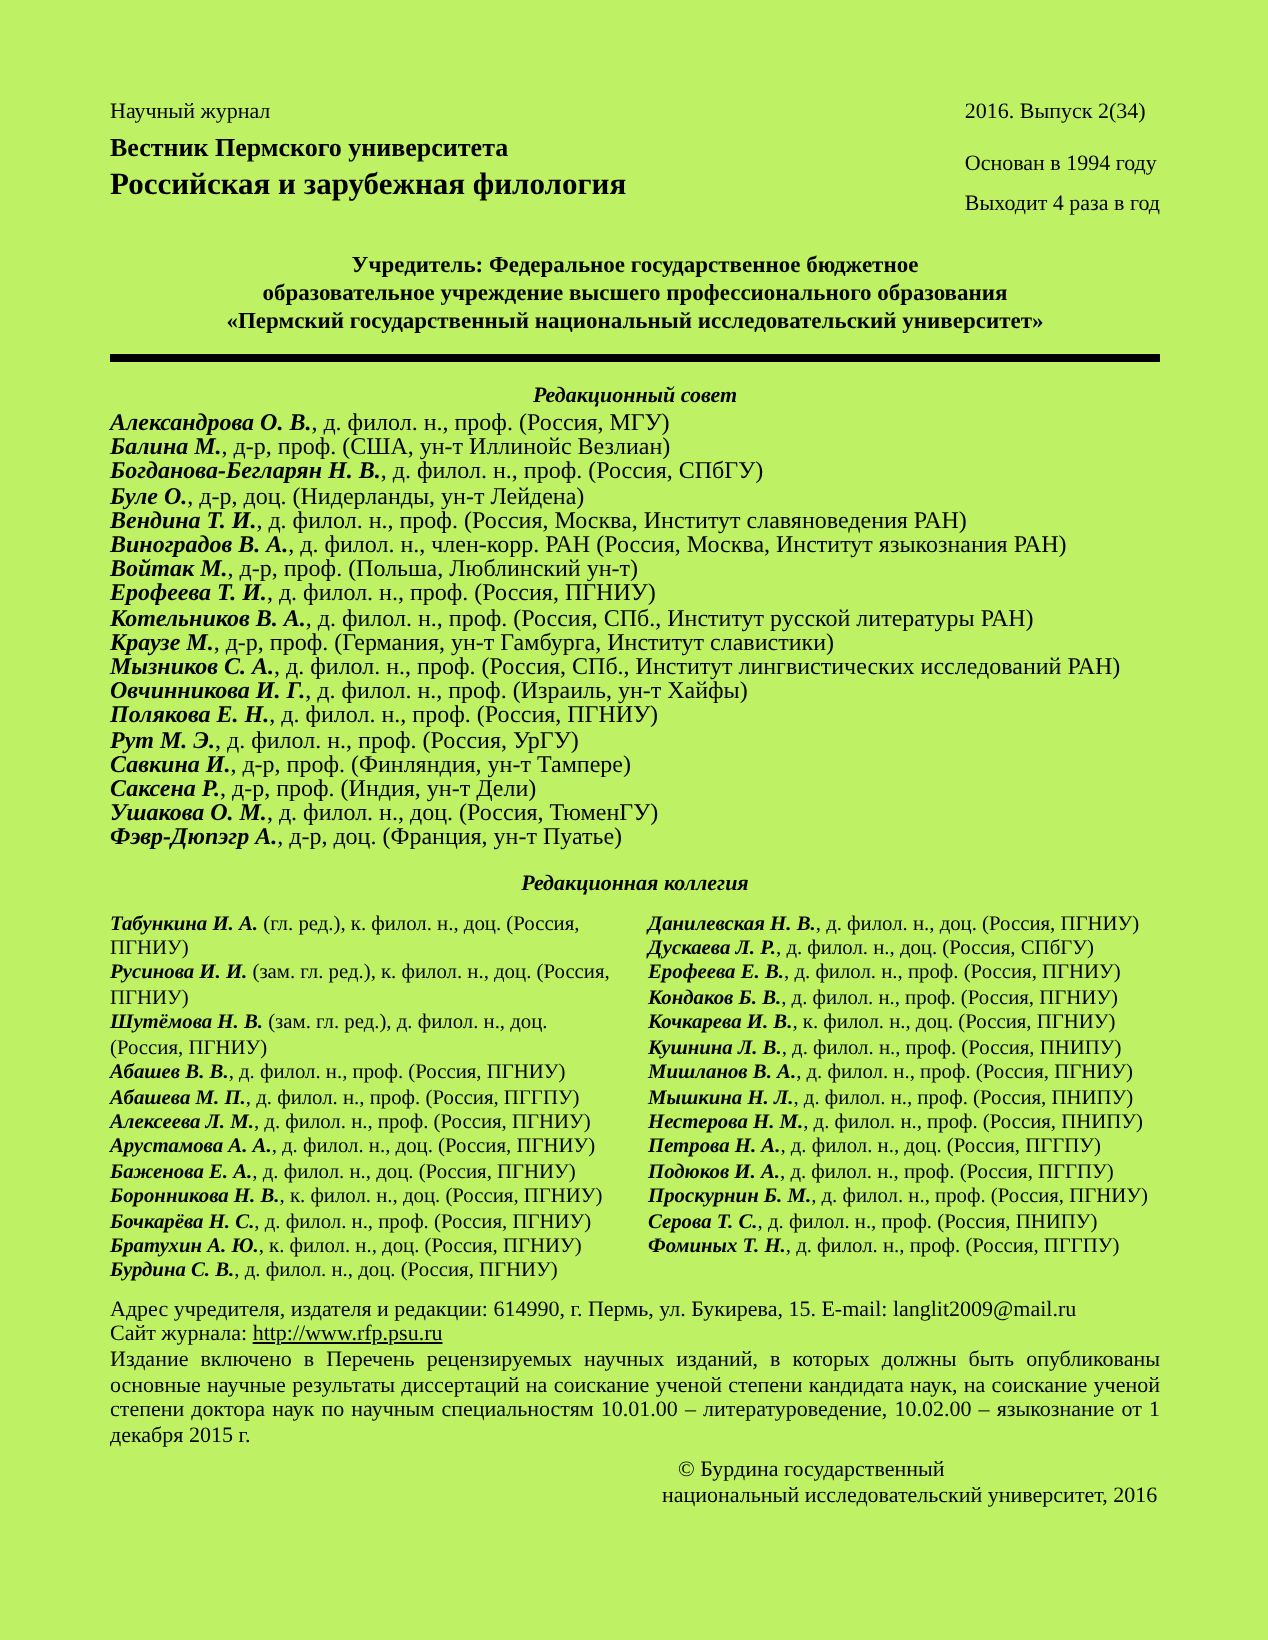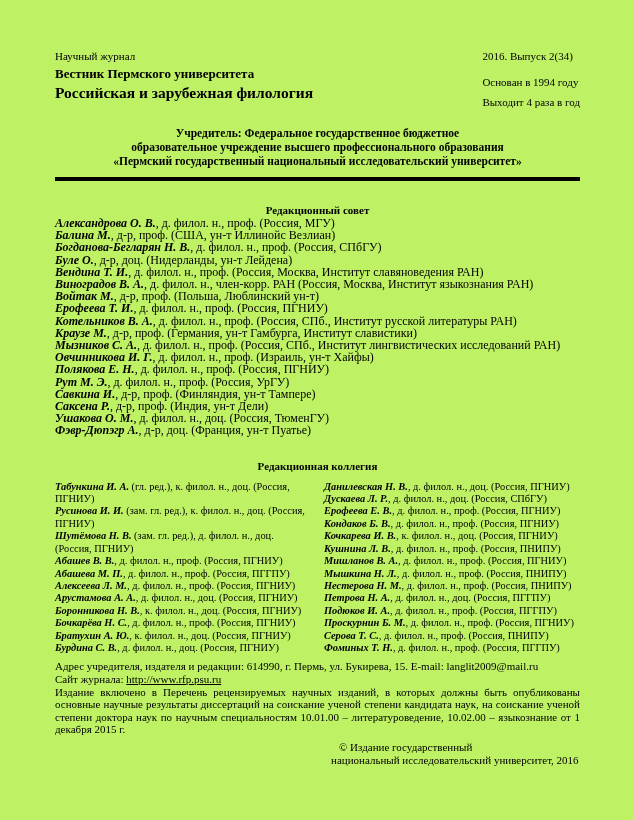--- a/index.html
+++ b/index.html
@@ -16,21 +16,21 @@
   .m-left .l3 { font-size: 15.5px; line-height: 18px; font-weight: bold; margin-top: 2px; }
   .m-right { font-size: 11px; line-height: 13px; }
   .m-right .r1 { font-weight: normal; }
   .m-right .r2 { margin-top: 13px; }
   .m-right .r3 { margin-top: 7px; }
   
   .founder { margin-top: 17px; text-align: center; font-weight: bold; font-size: 11.5px; line-height: 14px; }
   
   .rule { margin-top: 9px; height: 4px; background: #000000; }
   
-  .section-title { margin-top: 23px; text-align: center; font-weight: bold; font-size: 11px; line-height: 13px; }
+  .section-title { margin-top: 11px; text-align: center; font-weight: bold; font-size: 11px; line-height: 13px; font-style: italic; }
   
   ul.plain { list-style: none; margin: 0; padding: 0; }
   .council { margin-top: 9px; font-size: 12px; line-height: 12.2px; }
   .member-name { font-weight: bold; font-style: italic; }
   
   .board-cols { display: flex; gap: 13px; margin-top: 8px; }
   .board-col { flex: 1; min-width: 0; font-size: 10.4px; line-height: 12.4px; }
   
   .footer { margin-top: 6px; font-size: 11px; line-height: 12.6px; }
   .just { text-align: justify; }
@@ -117,20 +117,21 @@
         <li><span class="member-name">Шутёмова Н. В.</span><span> (зам. гл. ред.), д. филол. н., доц. (Россия, ПГНИУ)</span></li>
 
         <li><span class="member-name">Абашев В. В.</span><span>, д. филол. н., проф. (Россия, ПГНИУ)</span></li>
 
         <li><span class="member-name">Абашева М. П.</span><span>, д. филол. н., проф. (Россия, ПГГПУ)</span></li>
 
         <li><span class="member-name">Алексеева Л. М.</span><span>, д. филол. н., проф. (Россия, ПГНИУ)</span></li>
 
         <li><span class="member-name">Арустамова А. А.</span><span>, д. филол. н., доц. (Россия, ПГНИУ)</span></li>
 
+        <li><span class="member-name">Баженова Е. А.</span><span>, д. филол. н., доц. (Россия, ПГНИУ)</span></li>
 
         <li><span class="member-name">Боронникова Н. В.</span><span>, к. филол. н., доц. (Россия, ПГНИУ)</span></li>
 
         <li><span class="member-name">Бочкарёва Н. С.</span><span>, д. филол. н., проф. (Россия, ПГНИУ)</span></li>
 
         <li><span class="member-name">Братухин А. Ю.</span><span>, к. филол. н., доц. (Россия, ПГНИУ)</span></li>
 
         <li><span class="member-name">Бурдина С. В.</span><span>, д. филол. н., доц. (Россия, ПГНИУ)</span></li>
       </ul>
     <ul class="plain board-col">
@@ -163,18 +164,18 @@
 
         <li><span class="member-name">Фоминых Т. Н.</span><span>, д. филол. н., проф. (Россия, ПГГПУ)</span></li>
       </ul>
   </div>
 
   <div class="footer">
     <div>Адрес учредителя, издателя и редакции: 614990, г. Пермь, ул. Букирева, 15. E-mail: langlit2009@mail.ru</div>
     <div><span>Сайт журнала: </span><span class="site-link">http://www.rfp.psu.ru</span></div>
     <div class="just">Издание включено в Перечень рецензируемых научных изданий, в которых должны быть опубликованы основные научные результаты диссертаций на соискание ученой степени кандидата наук, на соискание ученой степени доктора наук по научным специальностям 10.01.00 – литературоведение, 10.02.00 – языкознание от 1 декабря 2015 г.</div>
     <div class="copyright">
-      <div class="c1">© Издание государственный</div>
+      <div class="c1">© Бурдина государственный</div>
       <div>национальный исследовательский университет, 2016</div>
     </div>
   </div>
 
 </div>
 
 </body></html>

